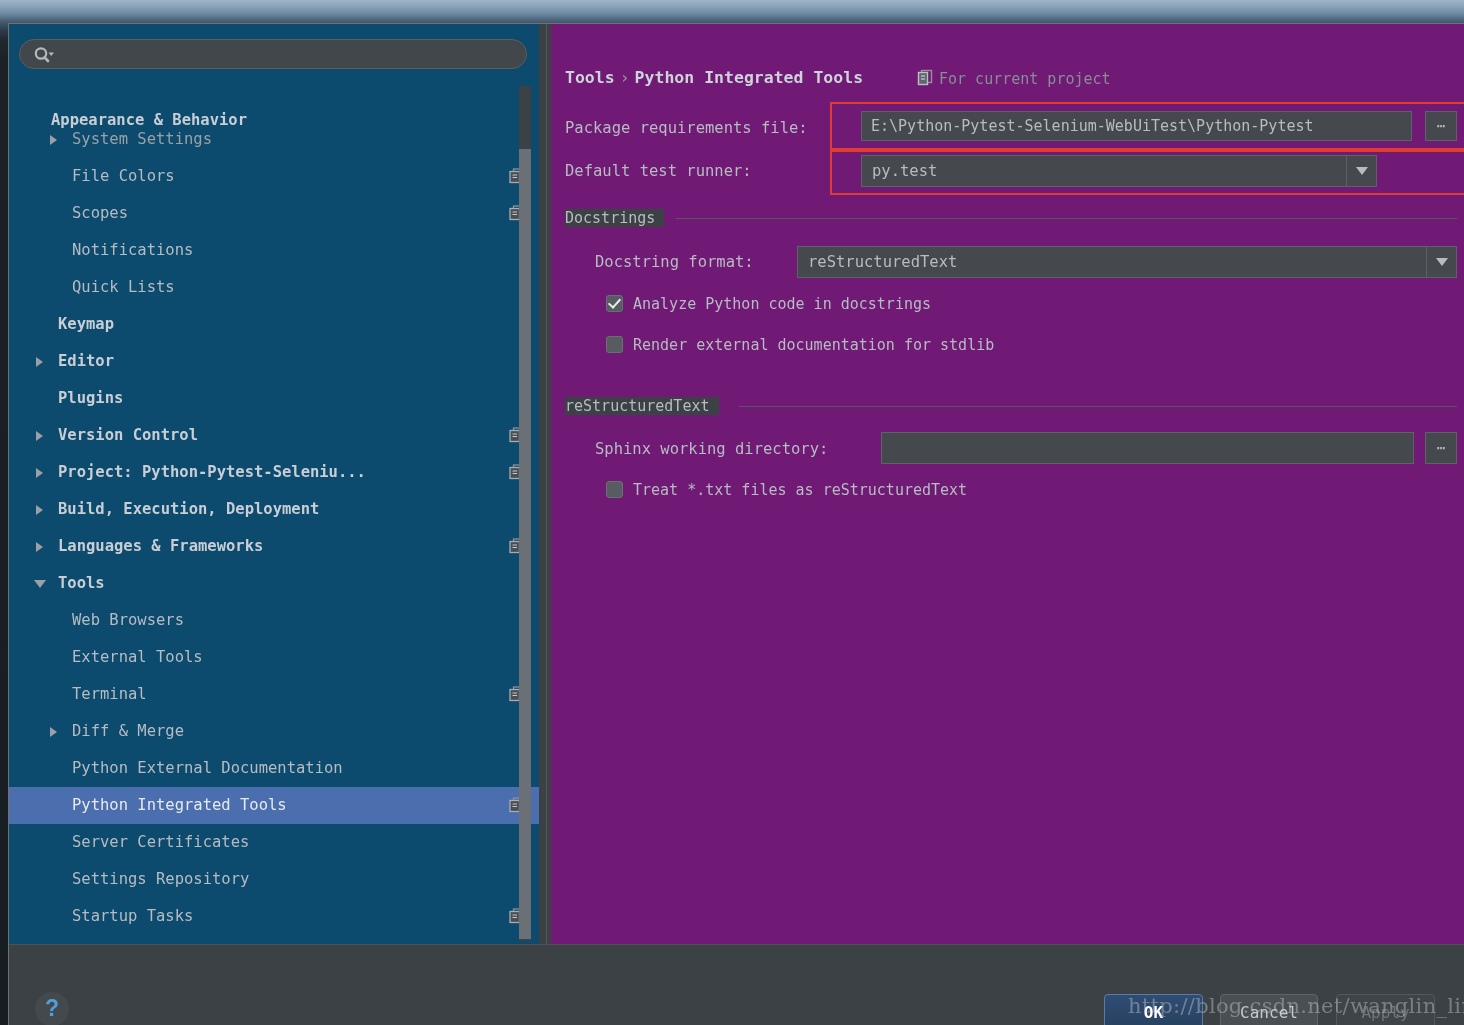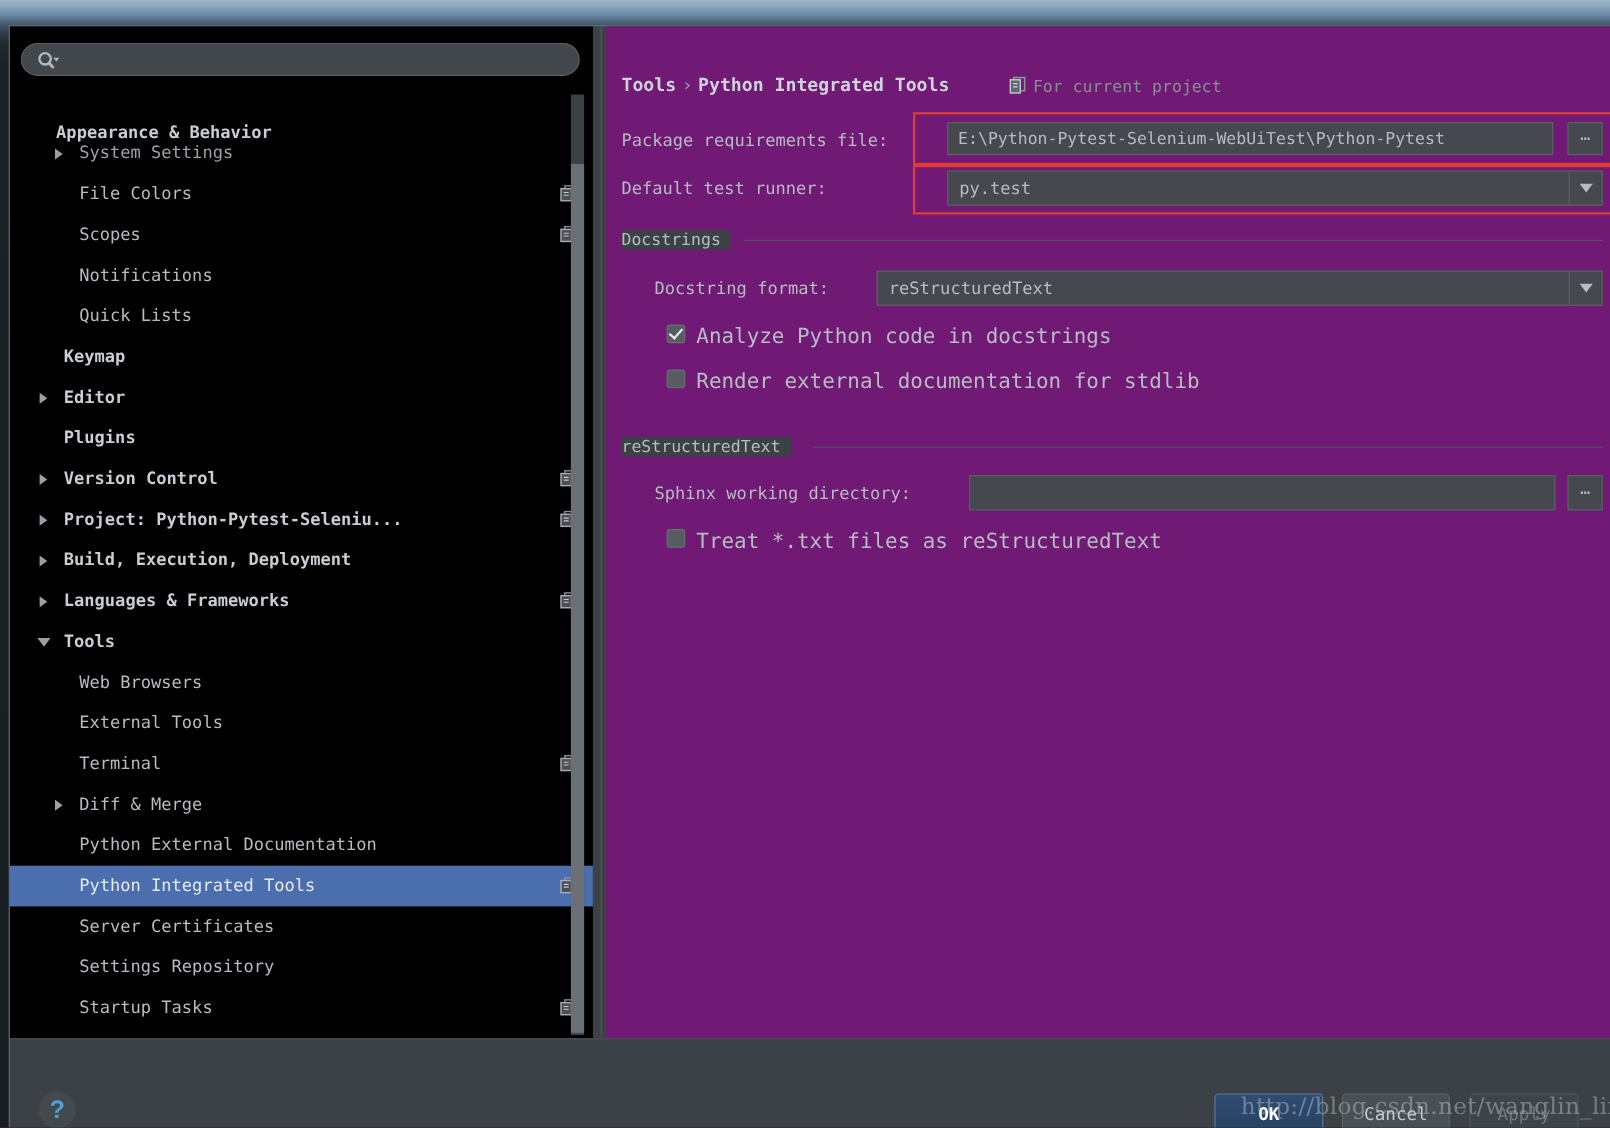--- a/index.html
+++ b/index.html
@@ -92,21 +92,21 @@
     border-top: 1px solid #6d7276;
     box-sizing: border-box;
   }
 
   
   .sidebar {
     position: absolute;
     left: 0; top: 0;
     width: 530px;
     height: 920px;
-    background: #000000;
+    background: #0c4a6e;
     box-sizing: border-box;
   }
   .search-box {
     position: absolute;
     left: 10px; top: 15px;
     width: 508px; height: 30px;
     border: 1px solid #5a5f64;
     border-radius: 15px;
     background: #42474b;
     box-sizing: border-box;
@@ -320,21 +320,21 @@
     content: "";
     position: absolute;
     left: 4px; top: 0px;
     width: 5px; height: 10px;
     border: solid #e9ecef;
     border-width: 0 2.4px 2.4px 0;
     transform: rotate(42deg);
   }
   .cb-label {
     position: absolute;
-    font-size: 19px;
+    font-size: 15px;
     color: #b6bcc2;
     white-space: nowrap;
     cursor: default;
   }
 
   
   .bottombar {
     position: absolute;
     left: 0; top: 920px;
     width: 1456px;
@@ -573,21 +573,21 @@
         <line x1="4" y1="10" x2="8" y2="10" stroke="#d2d7db" stroke-width="1.1"></line>
       </svg>
       <div class="for-project">For current project</div>
 
       <div class="row-label" style="left:14px; top:95px;">Package requirements file:</div>
       <div class="text-field" style="left:310px; top:87px; width:551px; height:30px;">E:\Python-Pytest-Selenium-WebUiTest\Python-Pytest</div>
       <div class="browse-btn" style="left:874px; top:87px; width:32px; height:30px; line-height:28px;">⋯</div>
       <div class="highlight-box" style="left:279px; top:78px; width:640px; height:48px;"></div>
 
       <div class="row-label" style="left:14px; top:138px;">Default test runner:</div>
-      <div class="combo" style="left:310px; top:131px; width:596px; height:32px;">
+      <div class="combo" style="left:310px; top:131px; width:516px; height:32px;">
         <div class="combo-value">py.test</div>
         <div class="combo-arrow"></div>
       </div>
       <div class="highlight-box" style="left:279px; top:126px; width:640px; height:45px;"></div>
 
       <div class="group-title" style="left:14px; top:185px;">Docstrings</div>
       <div class="group-line" style="left:125px; top:194px; width:781px;"></div>
 
       <div class="row-label" style="left:44px; top:229px;">Docstring format:</div>
       <div class="combo" style="left:246px; top:222px; width:660px; height:32px;">

